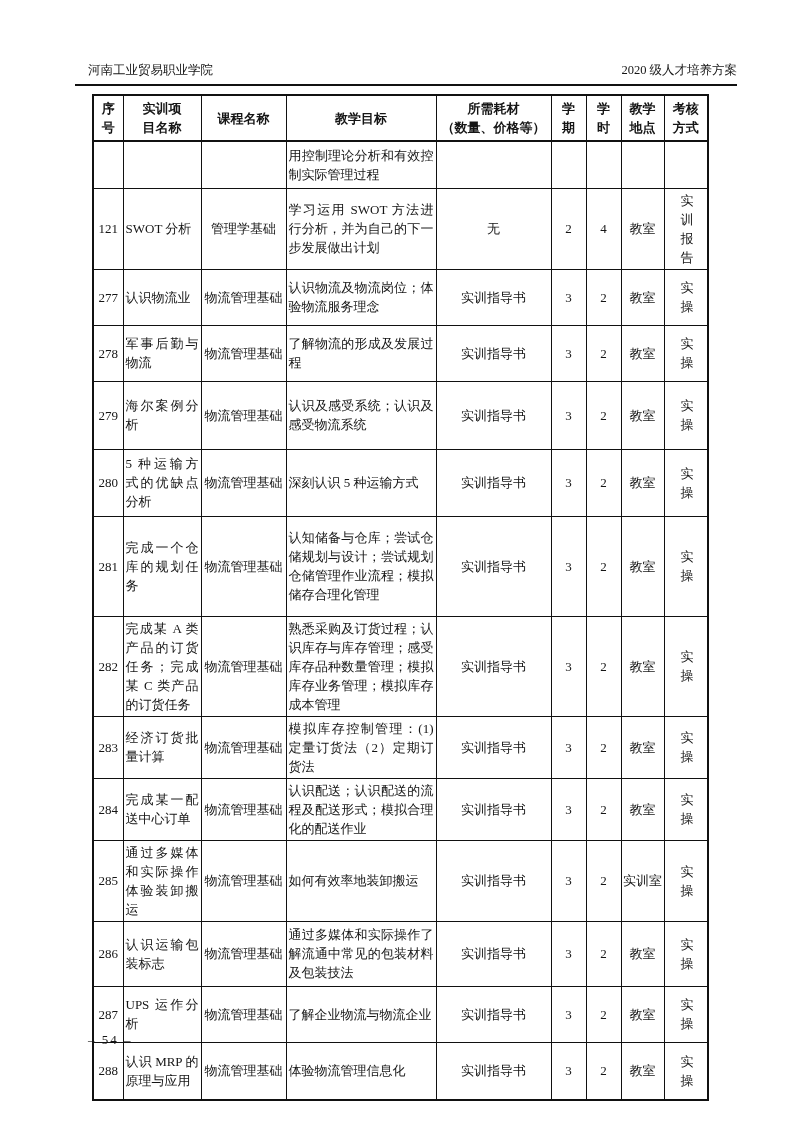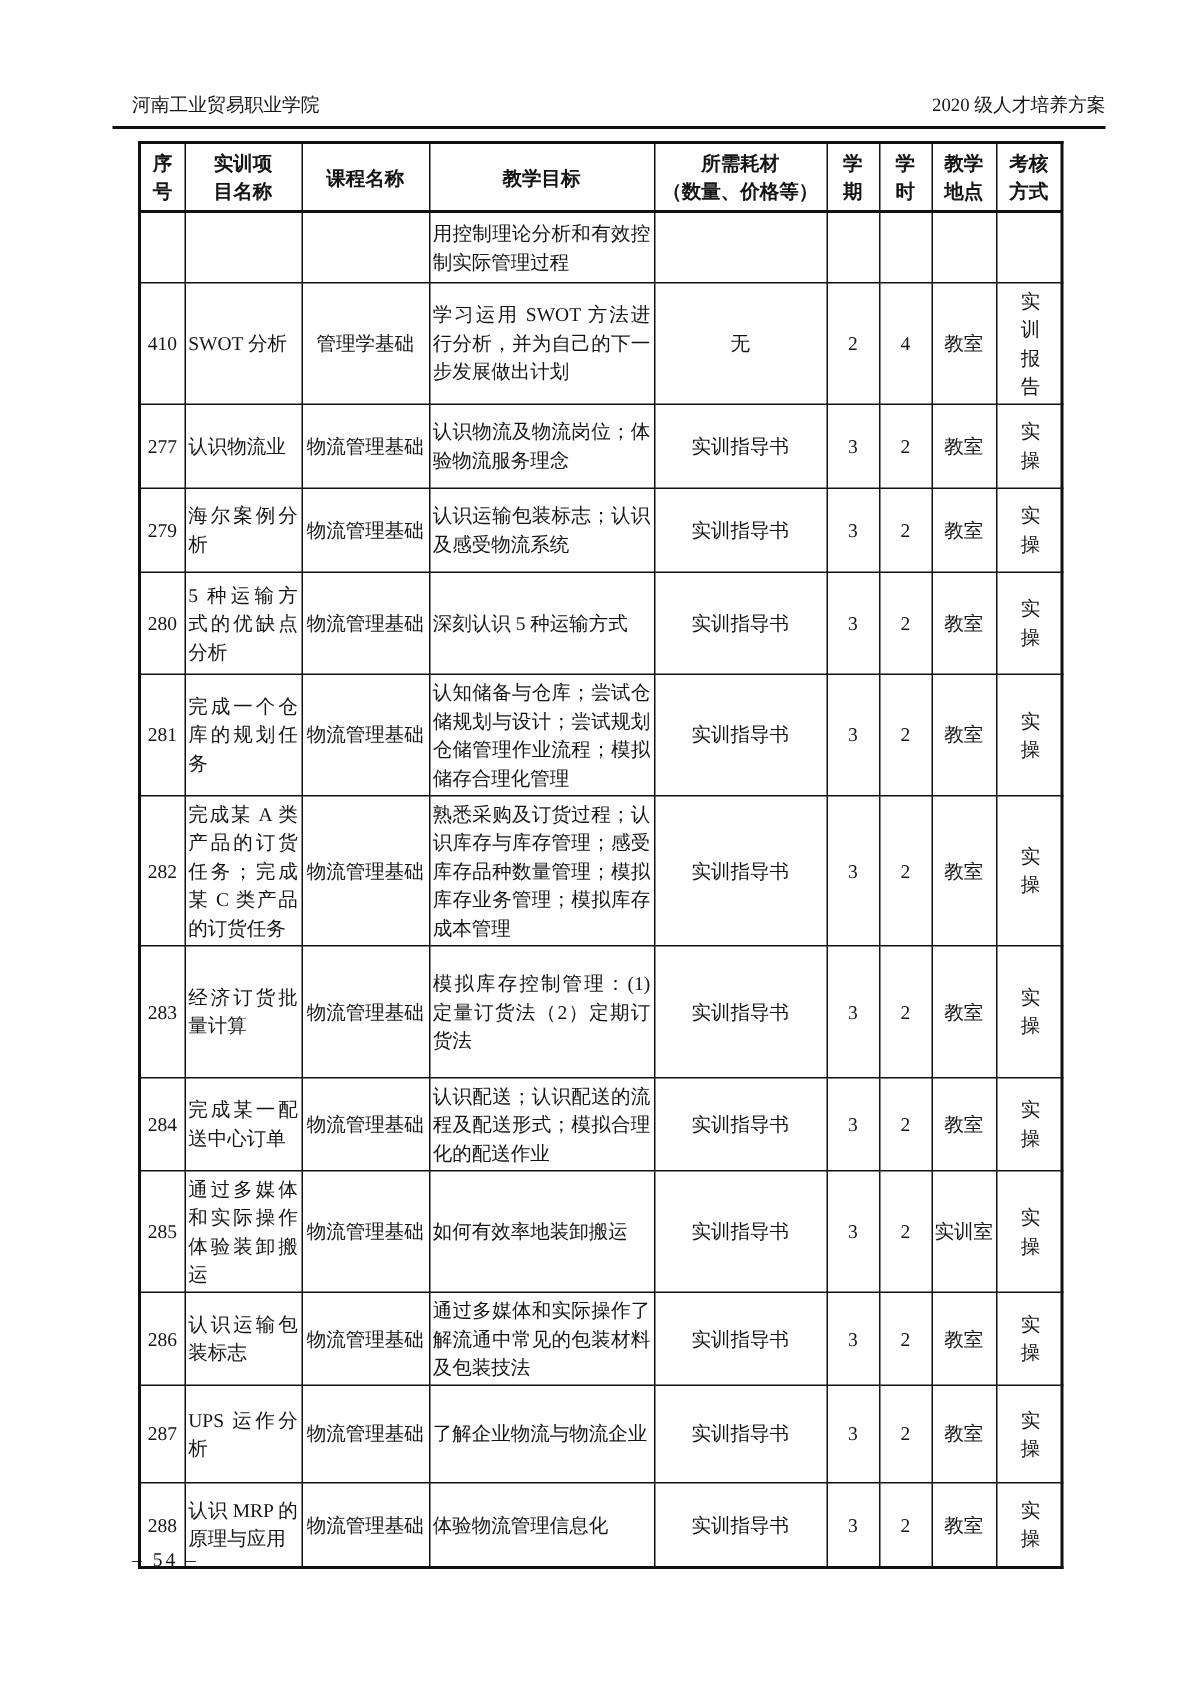--- a/index.html
+++ b/index.html
@@ -164,21 +164,21 @@
           <td class="col-name"></td>
           <td class="col-course"></td>
           <td class="col-objective">用控制理论分析和有效控制实际管理过程</td>
           <td class="col-materials"></td>
           <td class="col-semester"></td>
           <td class="col-hours"></td>
           <td class="col-location"></td>
           <td class="col-assessment"></td>
         </tr>
         <tr>
-          <td class="col-seq">410</td>
+          <td class="col-seq">121</td>
           <td class="col-name">SWOT 分析</td>
           <td class="col-course">管理学基础</td>
           <td class="col-objective">学习运用 SWOT 方法进行分析，并为自己的下一步发展做出计划</td>
           <td class="col-materials">无</td>
           <td class="col-semester">2</td>
           <td class="col-hours">4</td>
           <td class="col-location">教室</td>
           <td class="col-assessment">实训报告</td>
         </tr>
         <tr>
@@ -186,24 +186,35 @@
           <td class="col-name short">认识物流业</td>
           <td class="col-course">物流管理基础</td>
           <td class="col-objective">认识物流及物流岗位；体验物流服务理念</td>
           <td class="col-materials">实训指导书</td>
           <td class="col-semester">3</td>
           <td class="col-hours">2</td>
           <td class="col-location">教室</td>
           <td class="col-assessment">实操</td>
         </tr>
         <tr>
+          <td class="col-seq">278</td>
+          <td class="col-name">军事后勤与物流</td>
+          <td class="col-course">物流管理基础</td>
+          <td class="col-objective">了解物流的形成及发展过程</td>
+          <td class="col-materials">实训指导书</td>
+          <td class="col-semester">3</td>
+          <td class="col-hours">2</td>
+          <td class="col-location">教室</td>
+          <td class="col-assessment">实操</td>
+        </tr>
+        <tr>
           <td class="col-seq">279</td>
           <td class="col-name short">海尔案例分析</td>
           <td class="col-course">物流管理基础</td>
-          <td class="col-objective">认识运输包装标志；认识及感受物流系统</td>
+          <td class="col-objective">认识及感受系统；认识及感受物流系统</td>
           <td class="col-materials">实训指导书</td>
           <td class="col-semester">3</td>
           <td class="col-hours">2</td>
           <td class="col-location">教室</td>
           <td class="col-assessment">实操</td>
         </tr>
         <tr>
           <td class="col-seq">280</td>
           <td class="col-name">5 种运输方式的优缺点分析</td>
           <td class="col-course">物流管理基础</td>

